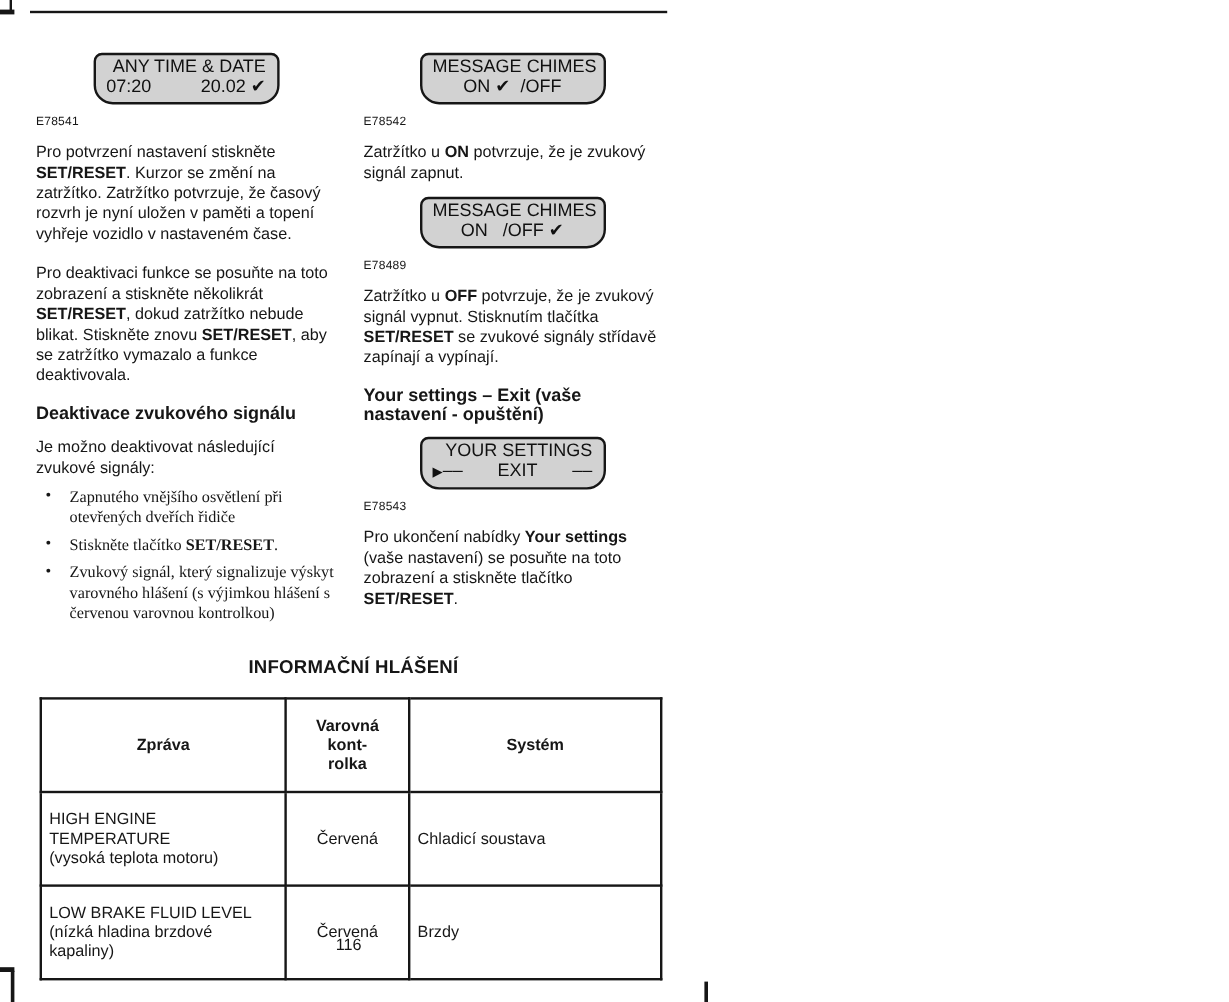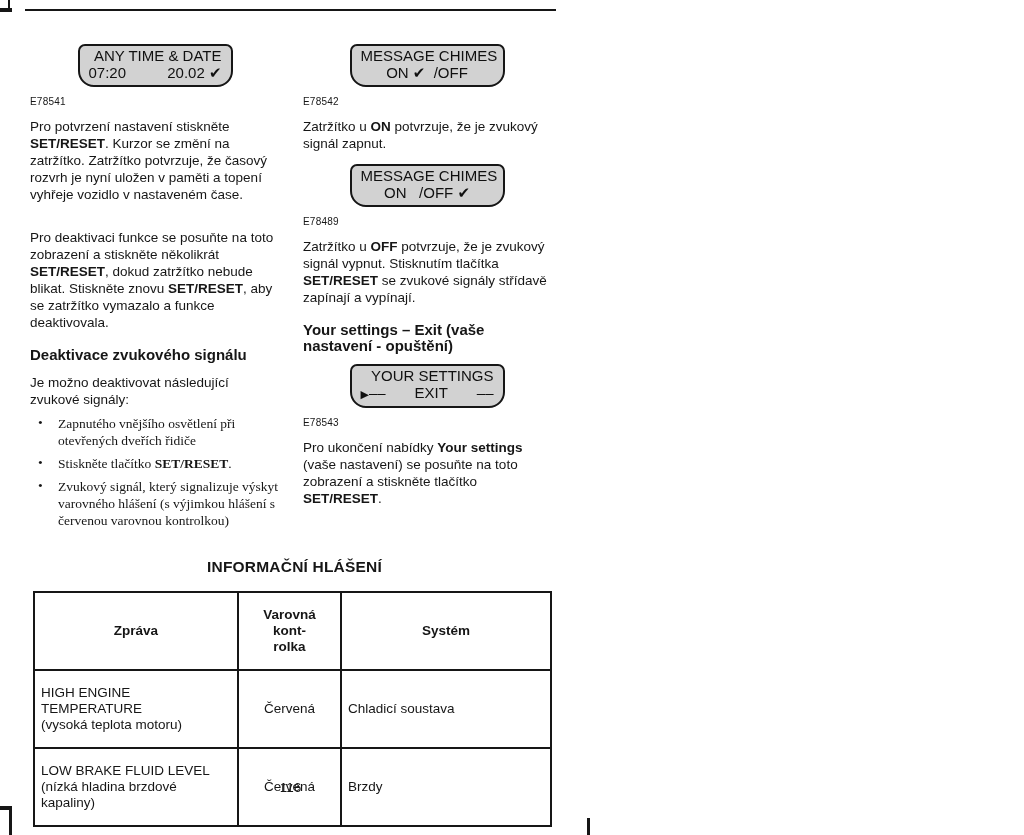--- a/index.html
+++ b/index.html
@@ -93,21 +93,21 @@
       <div class="display-box" style="margin-top: 2px;">
         <div class="line1">ANY TIME &amp; DATE</div>
         <div class="line2">
           <span>07:20</span>
           <span>20.02 ✔</span>
         </div>
       </div>
       <div class="fig-label">E78541</div>
 
       <p class="body-par"><span>Pro potvrzení nastavení stiskněte </span><b>SET/RESET</b><span>. Kurzor se změní na zatržítko. Zatržítko potvrzuje, že časový rozvrh je nyní uložen v paměti a topení vyhřeje vozidlo v nastaveném čase.</span></p>
-      <p class="body-par" style="margin-top: 26px;"><span>Pro deaktivaci funkce se posuňte na toto zobrazení a stiskněte několikrát </span><b>SET/RESET</b><span>, dokud zatržítko nebude blikat. Stiskněte znovu </span><b>SET/RESET</b><span>, aby se zatržítko vymazalo a funkce deaktivovala.</span></p>
+      <p class="body-par" style="margin-top: 16px;"><span>Pro deaktivaci funkce se posuňte na toto zobrazení a stiskněte několikrát </span><b>SET/RESET</b><span>, dokud zatržítko nebude blikat. Stiskněte znovu </span><b>SET/RESET</b><span>, aby se zatržítko vymazalo a funkce deaktivovala.</span></p>
 
       <h3 class="sub-heading">Deaktivace zvukového signálu</h3>
       <p class="body-par">Je možno deaktivovat následující zvukové signály:</p>
 
       <ul class="bullets">
         <li><span>Zapnutého vnějšího osvětlení při otevřených dveřích řidiče</span></li>
         <li><span>Stiskněte tlačítko </span><b>SET/RESET</b><span>.</span></li>
         <li><span>Zvukový signál, který signalizuje výskyt varovného hlášení (s výjimkou hlášení s červenou varovnou kontrolkou)</span></li>
       </ul>
     </div>

